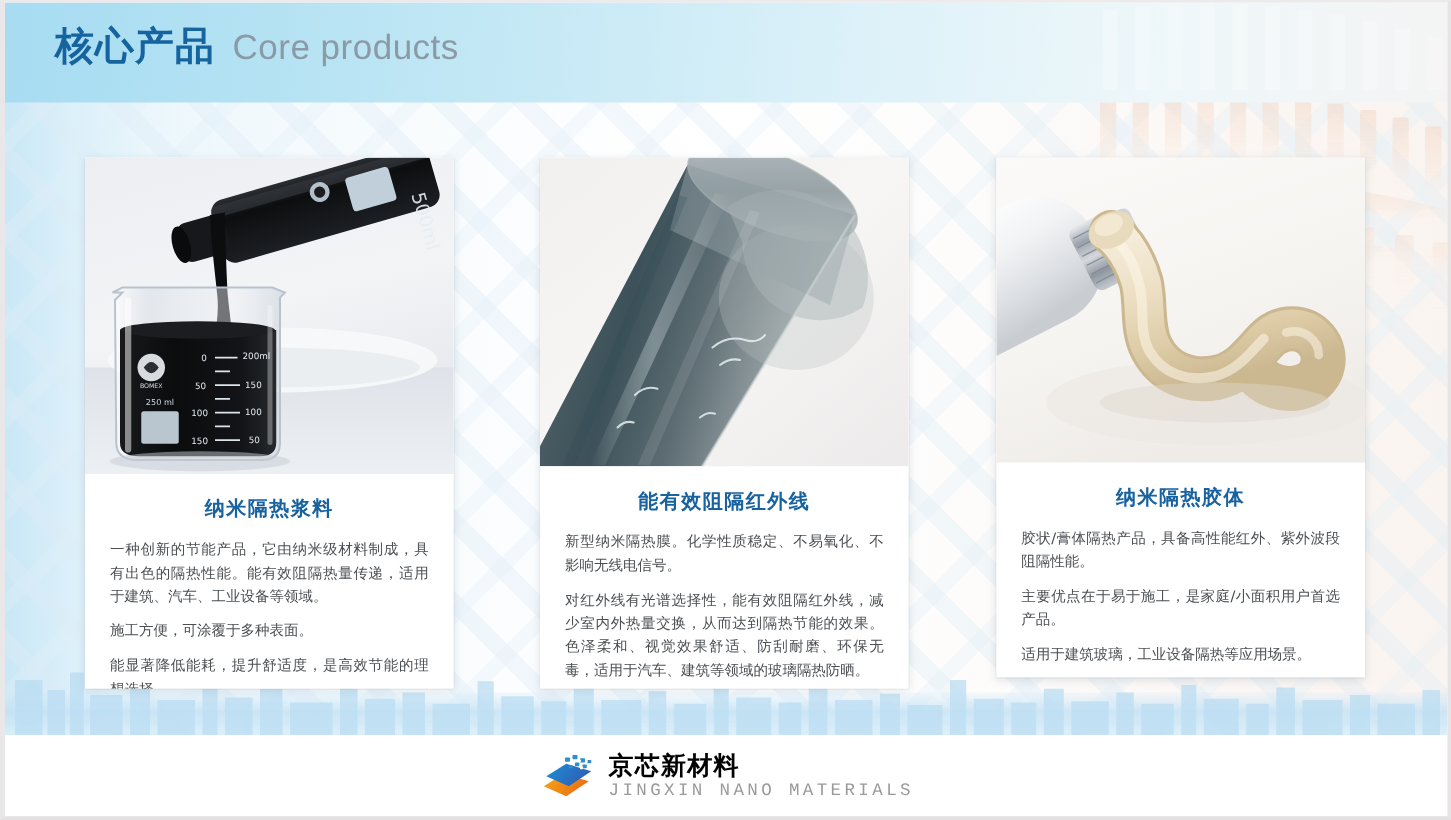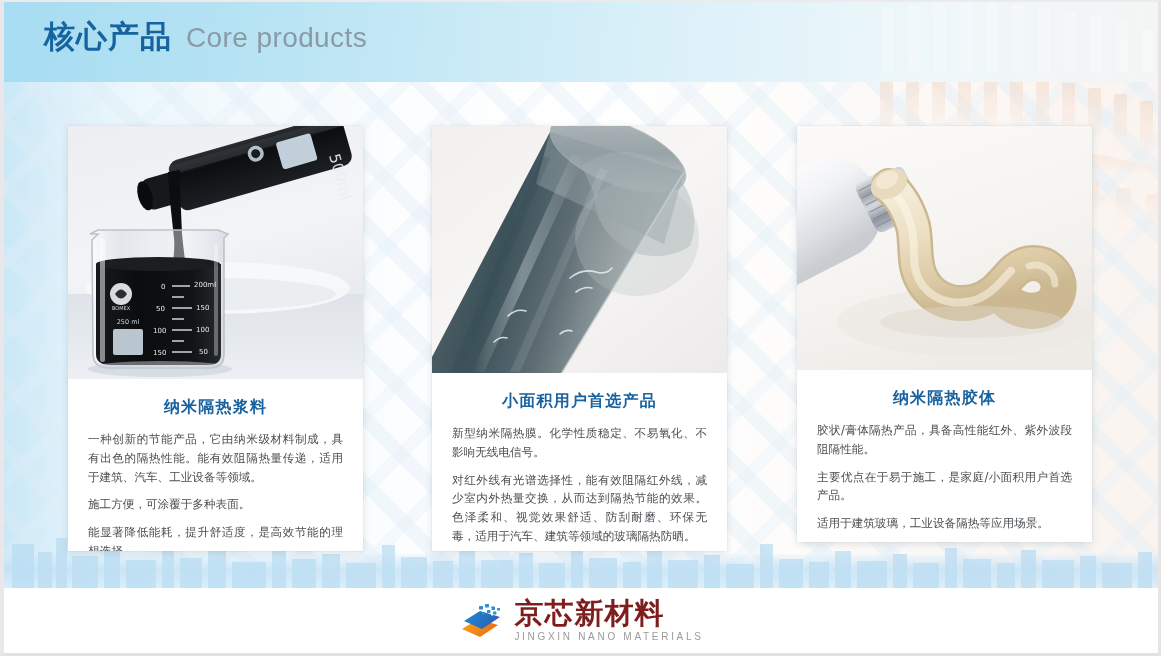--- a/index.html
+++ b/index.html
@@ -108,26 +108,26 @@
 
   
   .footer{
     position:absolute;left:4px;right:3px;bottom:3px;height:65px;
     background:#ffffff;display:flex;align-items:center;justify-content:center;
   }
   .logo{display:flex;align-items:center;gap:10px;}
   .logo-mark{width:46px;height:40px;flex:0 0 auto;}
   .logo-text{display:flex;flex-direction:column;line-height:1;}
   .logo-cn{
-    font-size:29px;font-weight:bold;color:#7f1d1d;letter-spacing:1px;
+    font-size:20px;font-weight:bold;color:#000000;letter-spacing:1px;
     font-family:"DejaVu Sans","Liberation Sans",sans-serif;
   }
   .logo-en{
-    font-size:10px;color:#9a9a9a;letter-spacing:2.7px;margin-top:4px;
-    font-family:Liberation Sans, sans-serif;
+    font-size:14px;color:#9a9a9a;letter-spacing:2.7px;margin-top:4px;
+    font-family:Liberation Mono, monospace;
   }
 </style>
 </head>
 <body>
 
 <div class="slide">
 
   <div class="body-bg">
     <div class="bg-leftwash"></div>
     <div class="bg-weave"></div>
@@ -405,21 +405,21 @@
             <path d="M144 166 q8 -6 16 -4"></path>
             <path d="M76 190 q8 -8 18 -5"></path>
             <path d="M62 216 q6 -6 13 -4"></path>
             <path d="M128 208 q6 -5 12 -3"></path>
           </g>
 
           <path d="M252 46 L128 250" stroke="#cfd6d7" stroke-width="2" opacity=".6" fill="none"></path>
         </svg>
       </div>
       <div class="card-body">
-        <div class="card-title">小面积用户首选产品</div>
+        <div class="card-title">能有效阻隔红外线</div>
         <p class="card-para">新型纳米隔热膜。化学性质稳定、不易氧化、不影响无线电信号。</p>
         <p class="card-para">对红外线有光谱选择性，能有效阻隔红外线，减少室内外热量交换，从而达到隔热节能的效果。色泽柔和、视觉效果舒适、防刮耐磨、环保无毒，适用于汽车、建筑等领域的玻璃隔热防晒。</p>
       </div>
     </div>
 
     <div class="card" id="card-2">
       <div class="card-photo">
         <svg viewBox="0 0 295 244" preserveAspectRatio="xMidYMid slice">
           <defs>
             <linearGradient id="bgWall3" x1="0" y1="0" x2="0.4" y2="1">

